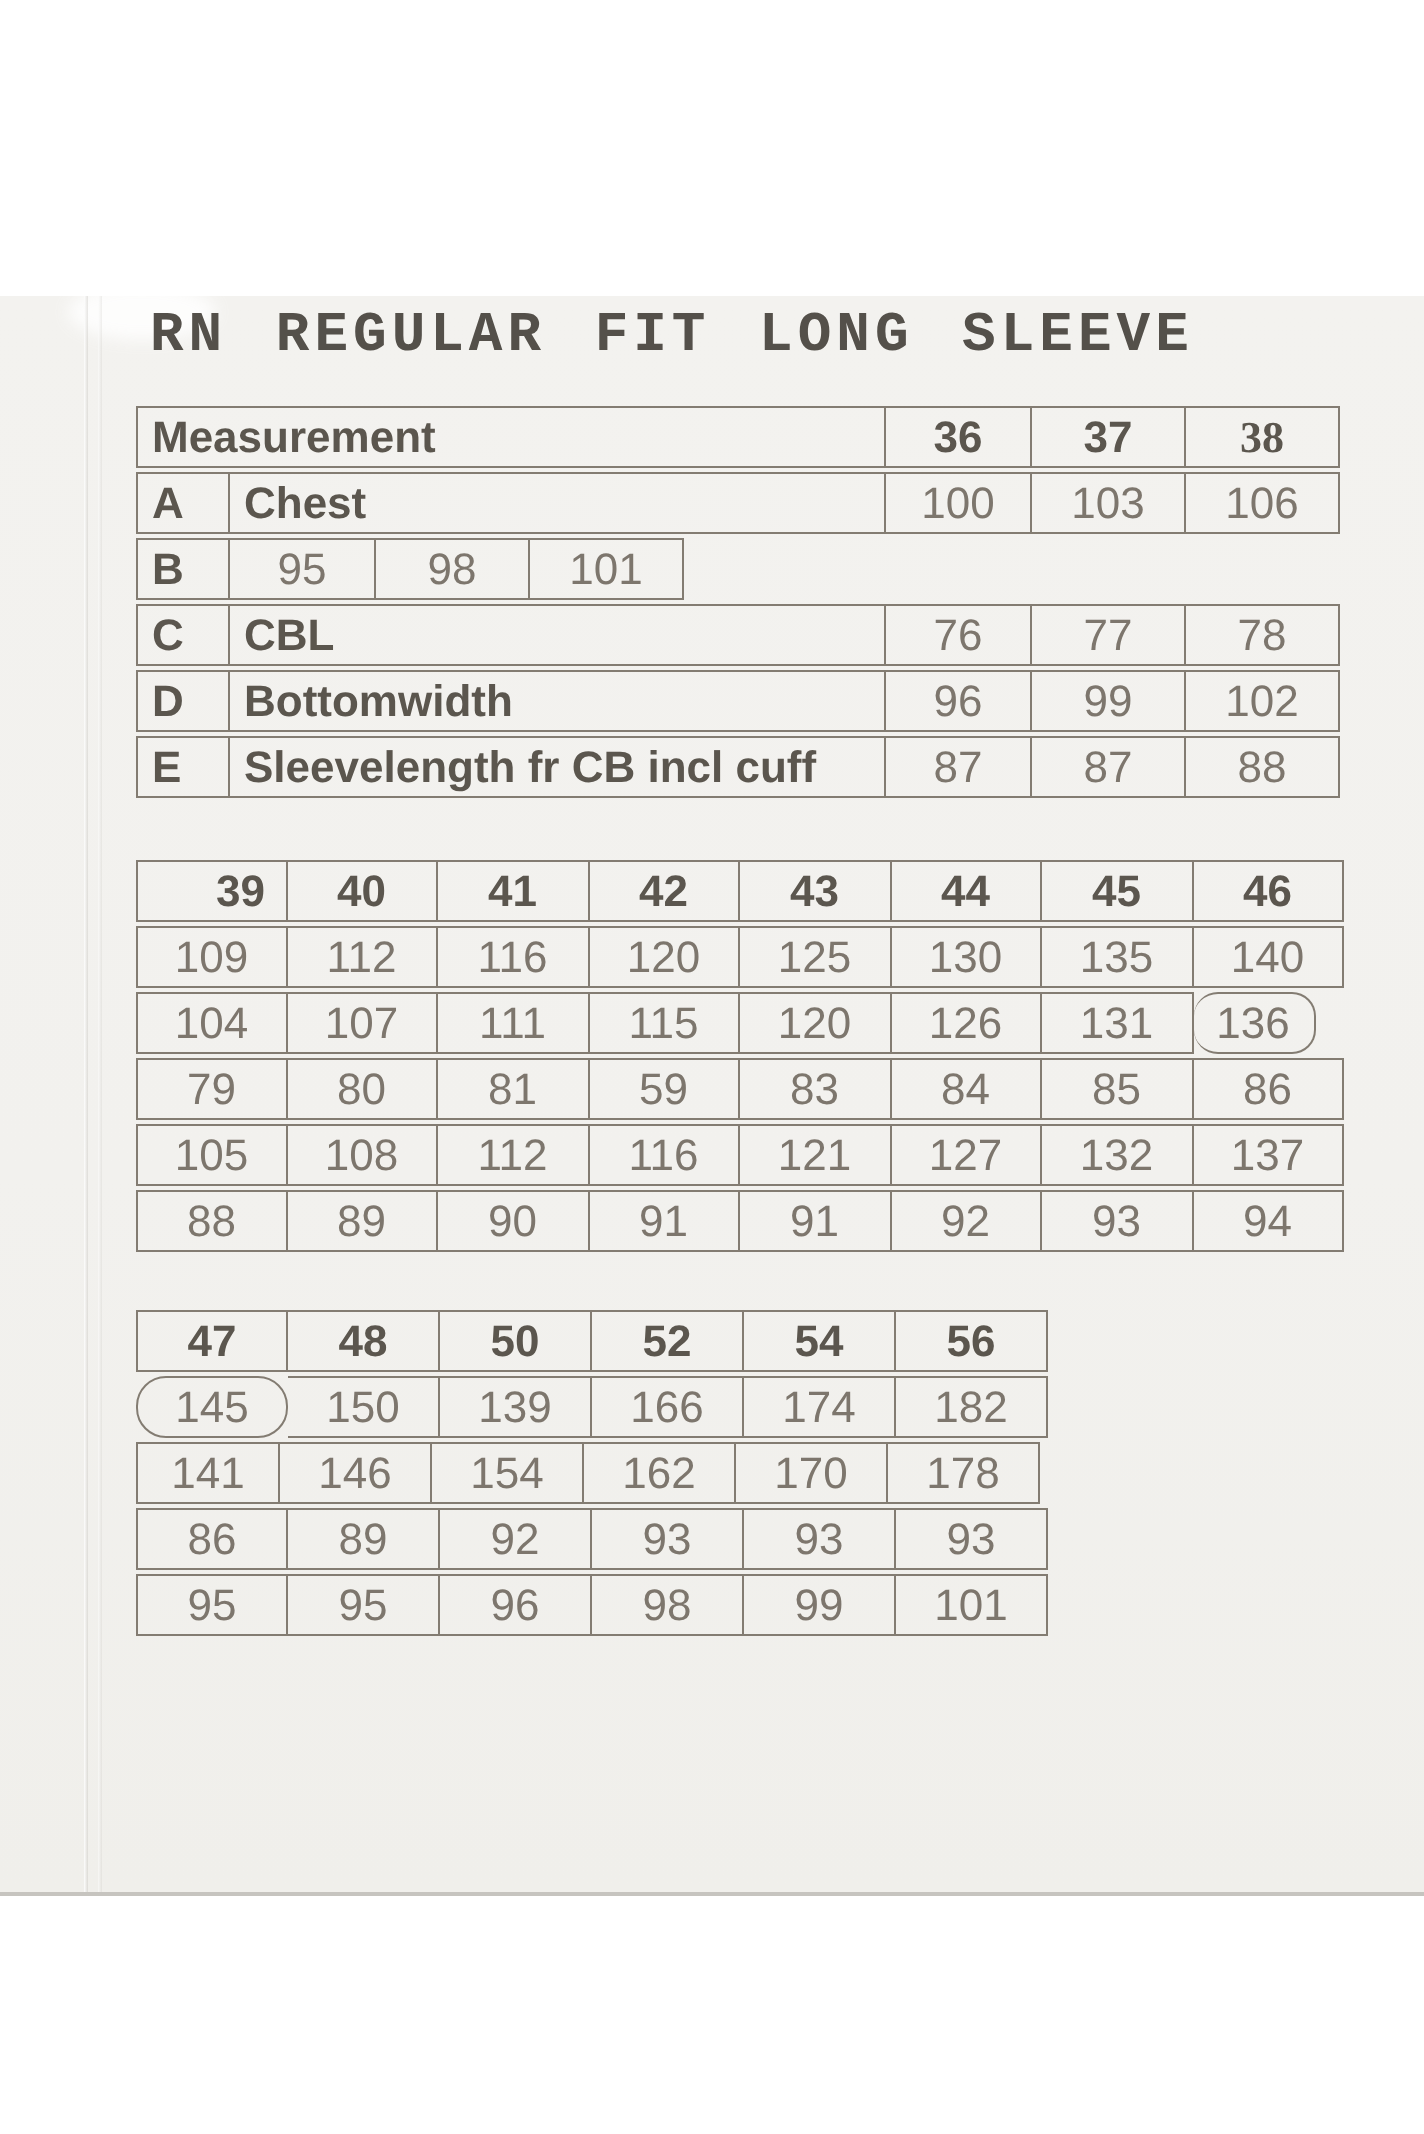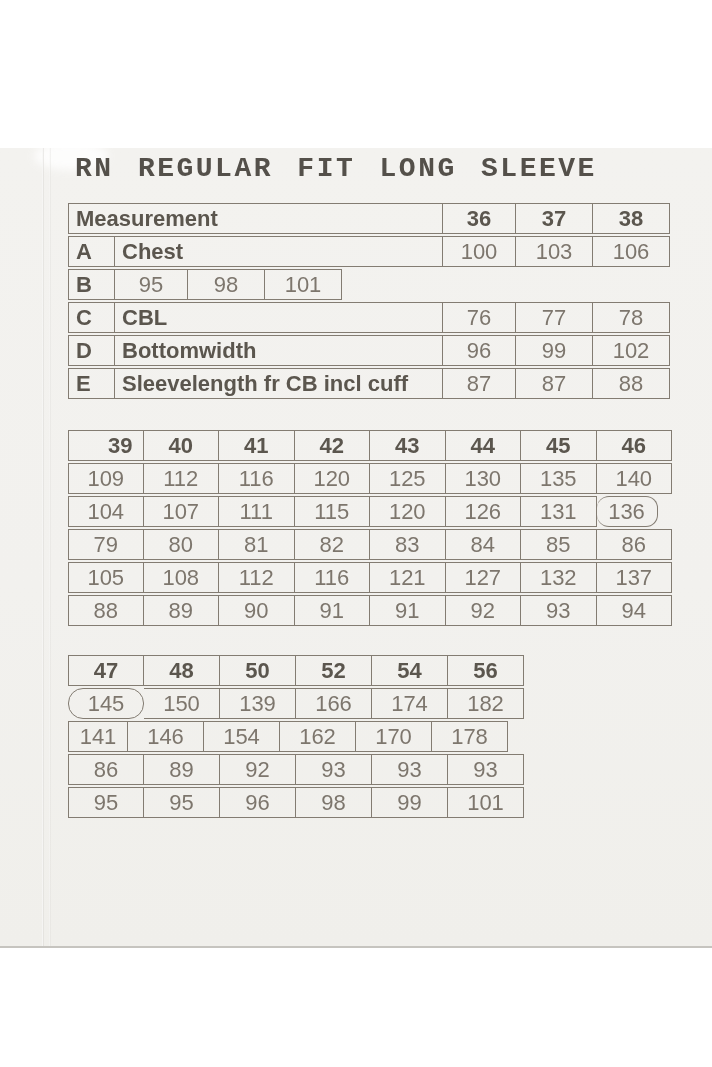--- a/index.html
+++ b/index.html
@@ -59,21 +59,21 @@
     <div class="fold-line fold-a"></div>
     <div class="fold-line fold-b"></div>
 
     <h1 class="title">RN REGULAR FIT LONG SLEEVE</h1>
 
     <div class="tbl t1" id="table1">
         <div class="row">
           <div class="cell b left" style="width: 375px;">Measurement</div>
           <div class="cell b" style="width: 73px;">36</div>
           <div class="cell b" style="width: 77px;">37</div>
-          <div class="cell b" style="width: 77px;">38</div>
+          <div class="cell b" style="width: 77px; font-family: Liberation Serif, serif;">38</div>
         </div>
         <div class="row">
           <div class="cell b left" style="width: 47px;">A</div>
           <div class="cell b left" style="width: 328px;">Chest</div>
           <div class="cell" style="width: 73px;">100</div>
           <div class="cell" style="width: 77px;">103</div>
           <div class="cell" style="width: 77px;">106</div>
         </div>
         <div class="row">
           <div class="cell b left" style="width: 47px;">B</div>
@@ -131,21 +131,21 @@
           <div class="cell" style="width: 75.5px;">115</div>
           <div class="cell" style="width: 75.5px;">120</div>
           <div class="cell" style="width: 75.5px;">126</div>
           <div class="cell" style="width: 75.5px;">131</div>
           <div class="cell" style="width: 61px; border-radius: 12px;">136</div>
         </div>
         <div class="row">
           <div class="cell" style="width: 75.5px;">79</div>
           <div class="cell" style="width: 75.5px;">80</div>
           <div class="cell" style="width: 75.5px;">81</div>
-          <div class="cell" style="width: 75.5px;">82</div>
+          <div class="cell" style="width: 75.5px;">59</div>
           <div class="cell" style="width: 75.5px;">83</div>
           <div class="cell" style="width: 75.5px;">84</div>
           <div class="cell" style="width: 75.5px;">85</div>
           <div class="cell" style="width: 75.5px;">86</div>
         </div>
         <div class="row">
           <div class="cell" style="width: 75.5px;">105</div>
           <div class="cell" style="width: 75.5px;">108</div>
           <div class="cell" style="width: 75.5px;">112</div>
           <div class="cell" style="width: 75.5px;">116</div>
@@ -176,21 +176,21 @@
         </div>
         <div class="row">
           <div class="cell" style="width: 76px; border-radius: 15px;">145</div>
           <div class="cell" style="width: 76px;">150</div>
           <div class="cell" style="width: 76px;">139</div>
           <div class="cell" style="width: 76px;">166</div>
           <div class="cell" style="width: 76px;">174</div>
           <div class="cell" style="width: 76px;">182</div>
         </div>
         <div class="row">
-          <div class="cell" style="width: 60px;">141</div>
+          <div class="cell" style="width: 72px;">141</div>
           <div class="cell" style="width: 76px;">146</div>
           <div class="cell" style="width: 76px;">154</div>
           <div class="cell" style="width: 76px; text-align: center;">162</div>
           <div class="cell" style="width: 76px;">170</div>
           <div class="cell" style="width: 76px;">178</div>
         </div>
         <div class="row">
           <div class="cell" style="width: 76px;">86</div>
           <div class="cell" style="width: 76px;">89</div>
           <div class="cell" style="width: 76px;">92</div>

